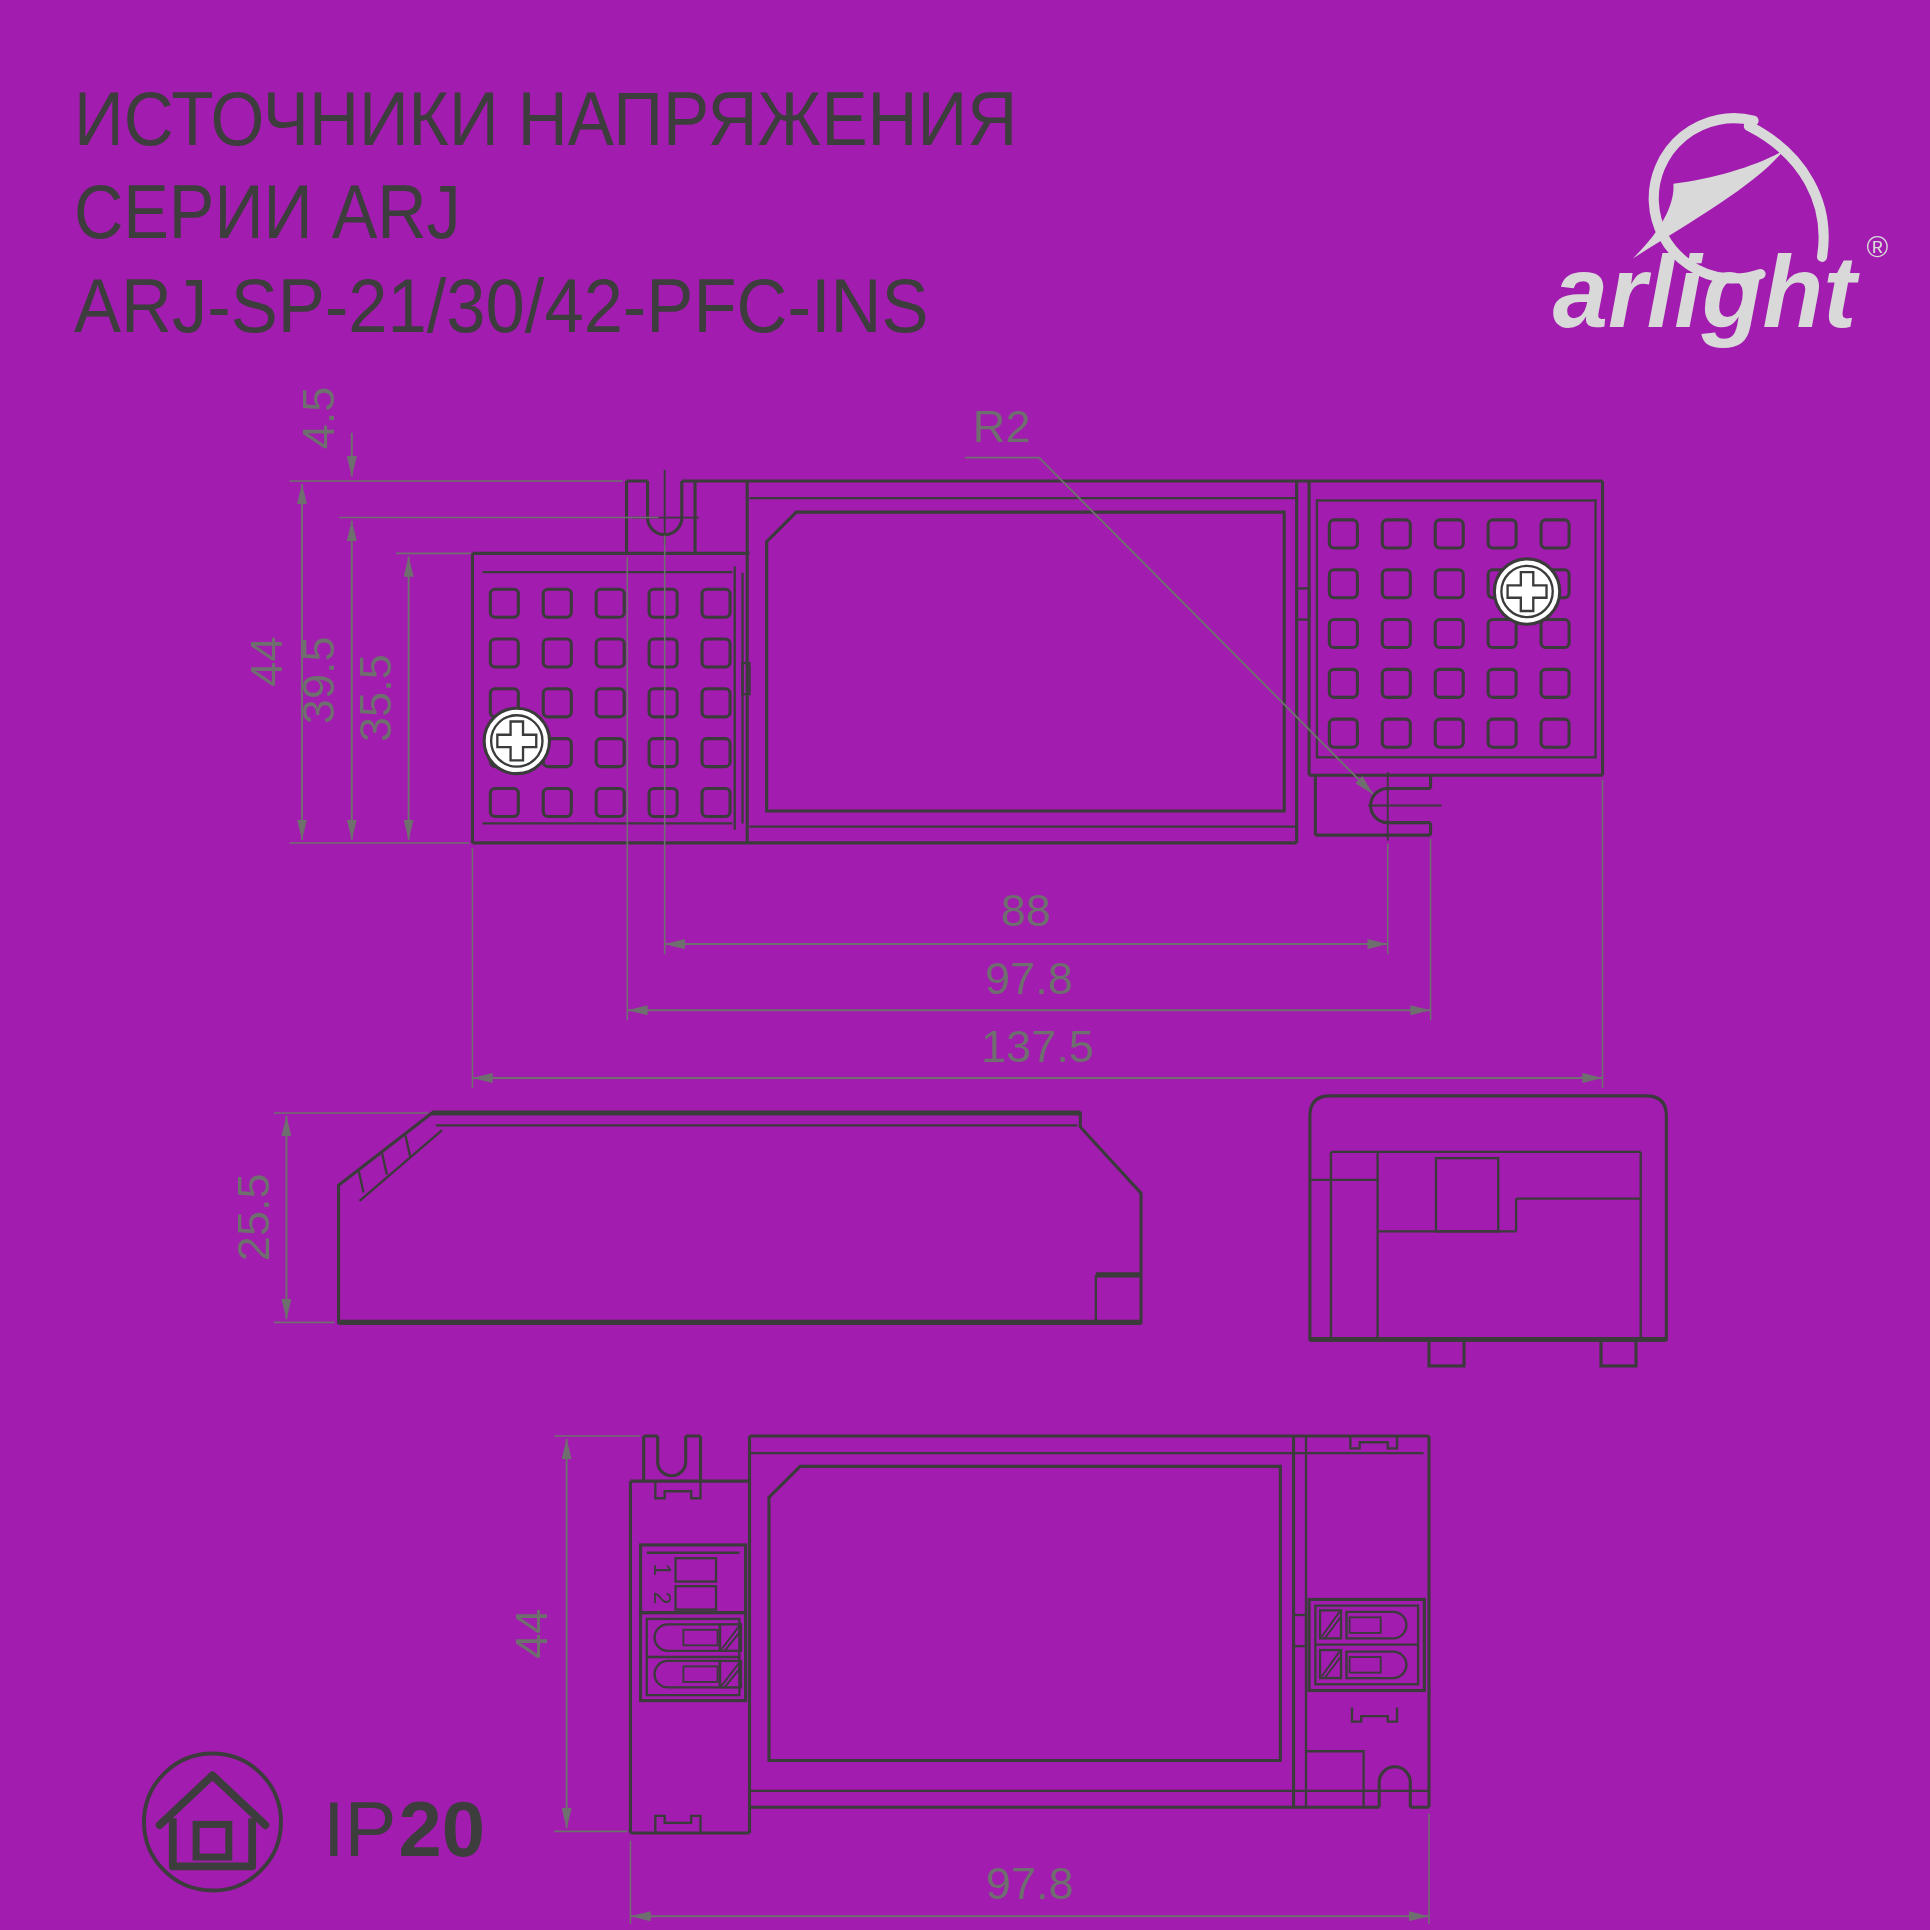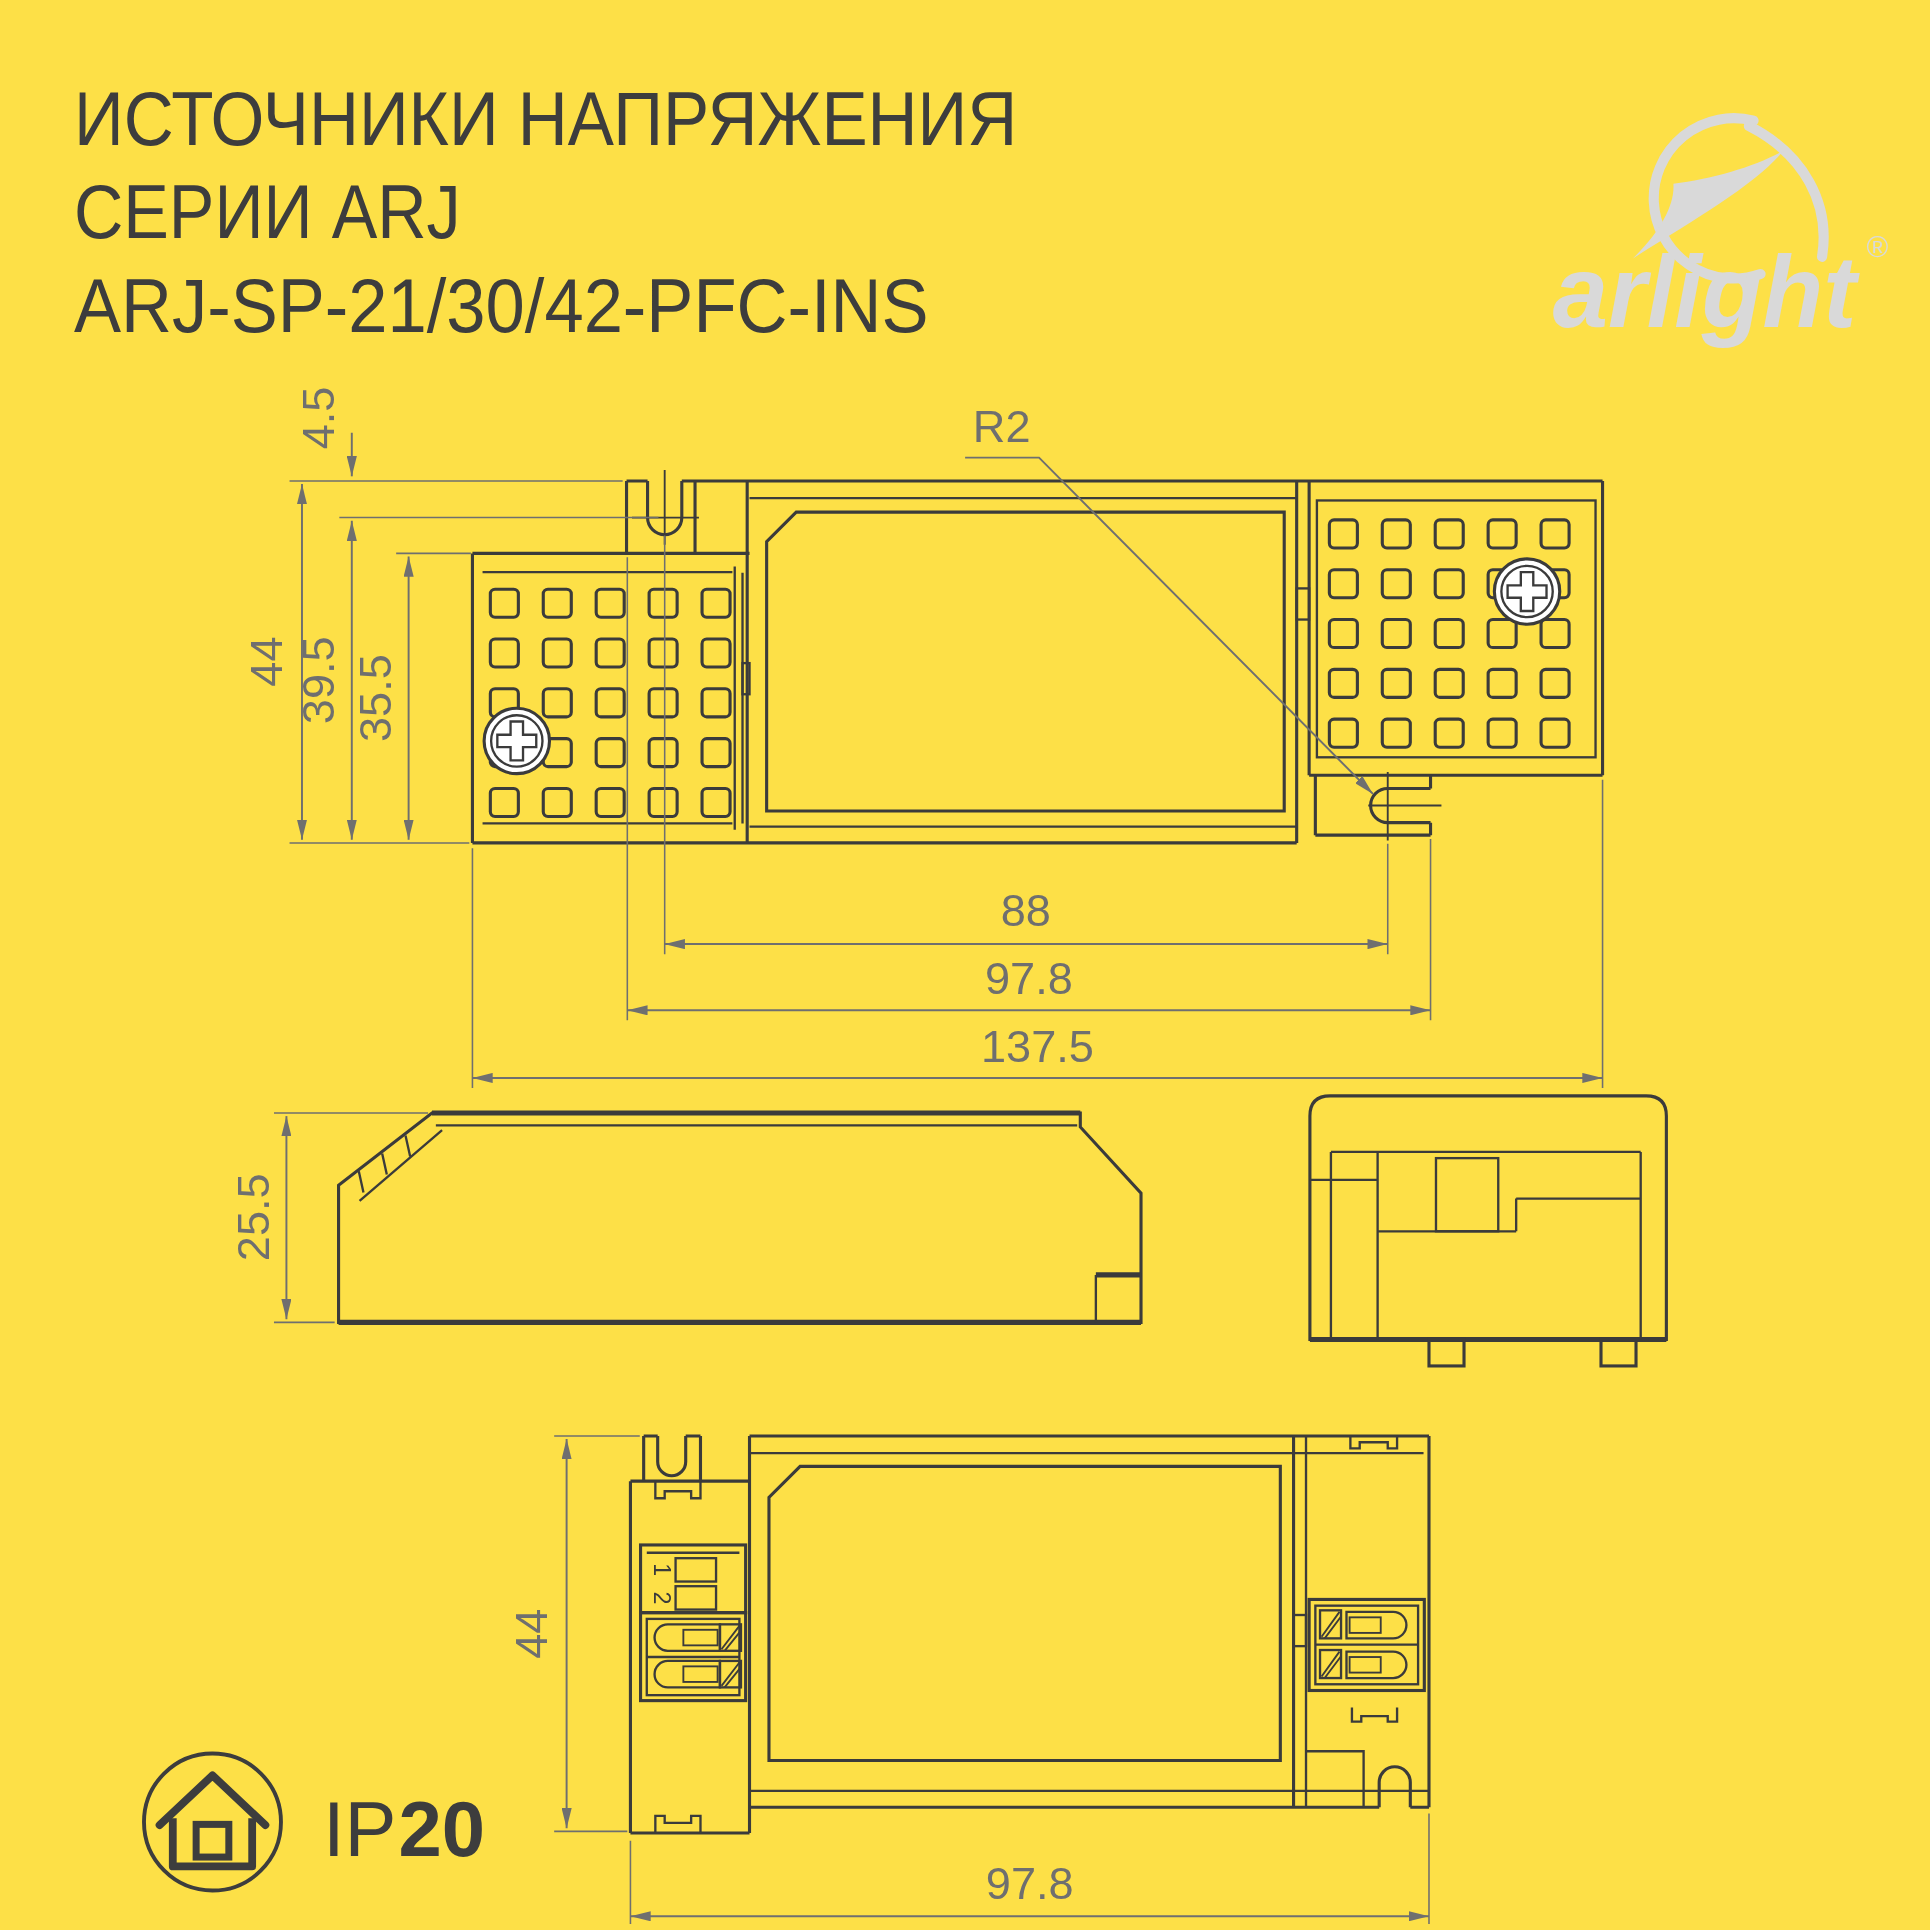--- a/index.html
+++ b/index.html
@@ -1,16 +1,16 @@
 <!DOCTYPE html>
 <html style="font-size:12.5px"><head>
 <meta charset="utf-8">
 <style>
   html,body{margin:0;padding:0;background:#ffffff;}
-  .canvas{position:relative;width:1931px;height:1931px;background:#fde047;overflow:hidden;
+  .canvas{position:relative;width:1931px;height:1931px;background:#a21caf;overflow:hidden;
           font-family:"Liberation Sans","DejaVu Sans",sans-serif;}
   svg{display:block;}
   
   .ln  {stroke:#3b3b3b;stroke-width:4;fill:none;stroke-linejoin:miter;stroke-linecap:butt;}
   .ln3 {stroke:#3b3b3b;stroke-width:3;fill:none;}
   .ln2 {stroke:#3b3b3b;stroke-width:2.4;fill:none;}
   .lnw {stroke:#3b3b3b;stroke-width:4;fill:#ffffff;}
   .thk {stroke:#3b3b3b;stroke-width:6.5;fill:none;}
   .dim {stroke:#6f6f6f;stroke-width:2.5;fill:none;}
   .dimthin{stroke:#6f6f6f;stroke-width:2;fill:none;}

